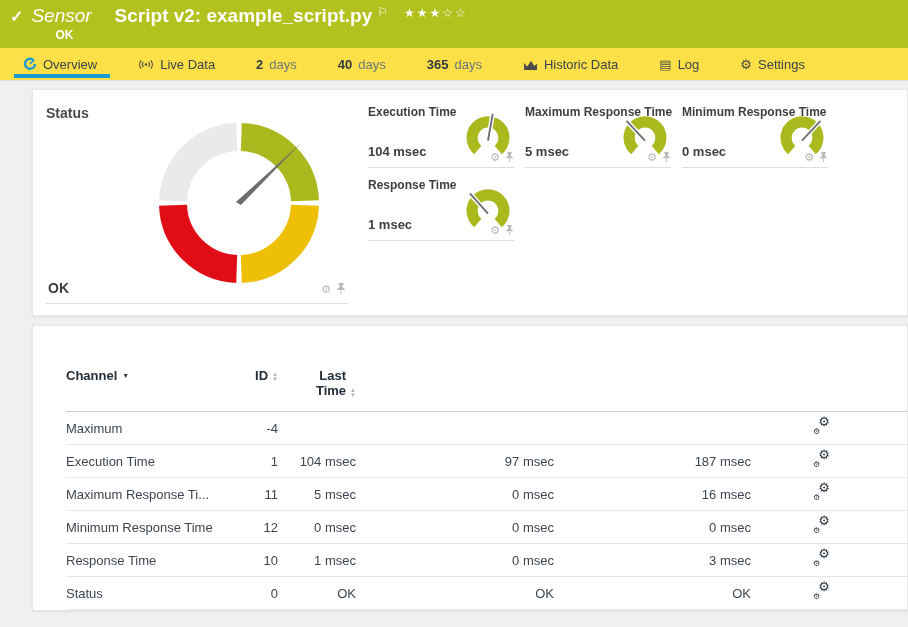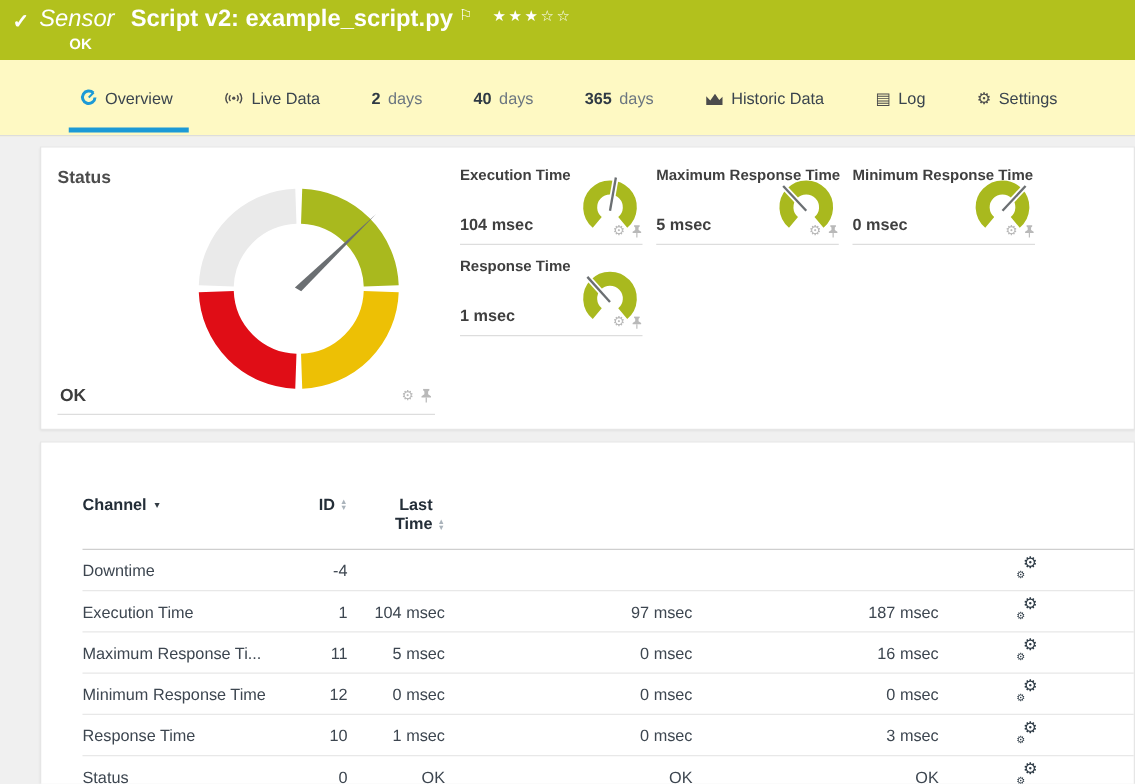--- a/index.html
+++ b/index.html
@@ -10,26 +10,26 @@
   html,body{margin:0;padding:0}
   body{
     width:908px;height:627px;overflow:hidden;position:relative;
     background:#f0f0f0;font-family:"Liberation Sans",sans-serif;color:#3d4650;
   }
   
   .topbar{height:48px;background:var(--accent-green);color:#fff;display:flex;padding:5px 0 0 10px}
   .check{font-size:16px;font-weight:bold;margin:2px 8px 0 0}
   .titlerow{display:flex;align-items:flex-start;line-height:22px}
   .kind{font-style:italic;font-weight:400;font-size:19px}
-  .sname{font-weight:bold;font-size:19px;margin-left:13px}
+  .sname{font-weight:bold;font-size:19px;margin-left:23px}
   .flag{font-size:12px;margin-left:5px;line-height:14px;cursor:pointer}
   .stars{margin-left:16px;font-size:12px;letter-spacing:2px;line-height:16px;cursor:pointer}
   .okrow{font-size:12px;font-weight:bold;margin:1px 0 0 24px}
   
-  .tabbar{height:61px;background:#fef9c3;border-bottom:1px solid #ddd;display:flex;align-items:stretch;padding-left:64px;gap:41px}
+  .tabbar{height:33px;background:#fde047;border-bottom:1px solid #ddd;display:flex;align-items:stretch;padding-left:23px;gap:41px}
   .tab{display:flex;align-items:center;gap:6px;font-size:13px;color:#3a444e;position:relative;cursor:pointer;white-space:nowrap}
   .tab b{font-weight:bold;color:#2f3a44}
   .tab .days{color:#6b7680}
   .tab.active::after{content:"";position:absolute;left:-9px;right:-13px;bottom:2px;height:4px;background:var(--tab-blue)}
   .ticon{display:inline-flex;align-items:center;color:#4c4c4c}
   .ticon.glyph{font-size:13px;line-height:13px}
   
   .content{padding:8px 0 0 32px}
   .panel{background:#fff;border:1px solid #e6e6e6;box-shadow:0 1px 2px rgba(0,0,0,.07);width:876px}
   .panel-gauges{height:227px;display:flex;padding:13px 12px 0 13px}
@@ -260,21 +260,21 @@
             <span class="sort">
               <i>▲</i>
               <i>▼</i>
             </span>
           </span>
       </div>
       <div class="td c-edit"></div>
     </div>
     <div id="table-body">
   <div class="trow">
-    <div class="td c-channel">Downtime</div>
+    <div class="td c-channel">Maximum</div>
     <div class="td num">-4</div>
     <div class="td num"></div>
     <div class="td num"></div>
     <div class="td num"></div>
     <div class="td c-edit">
       <span class="edit-gears">
         <span class="g1">⚙</span><span class="g2">⚙</span>
       </span>
     </div>
   </div>

